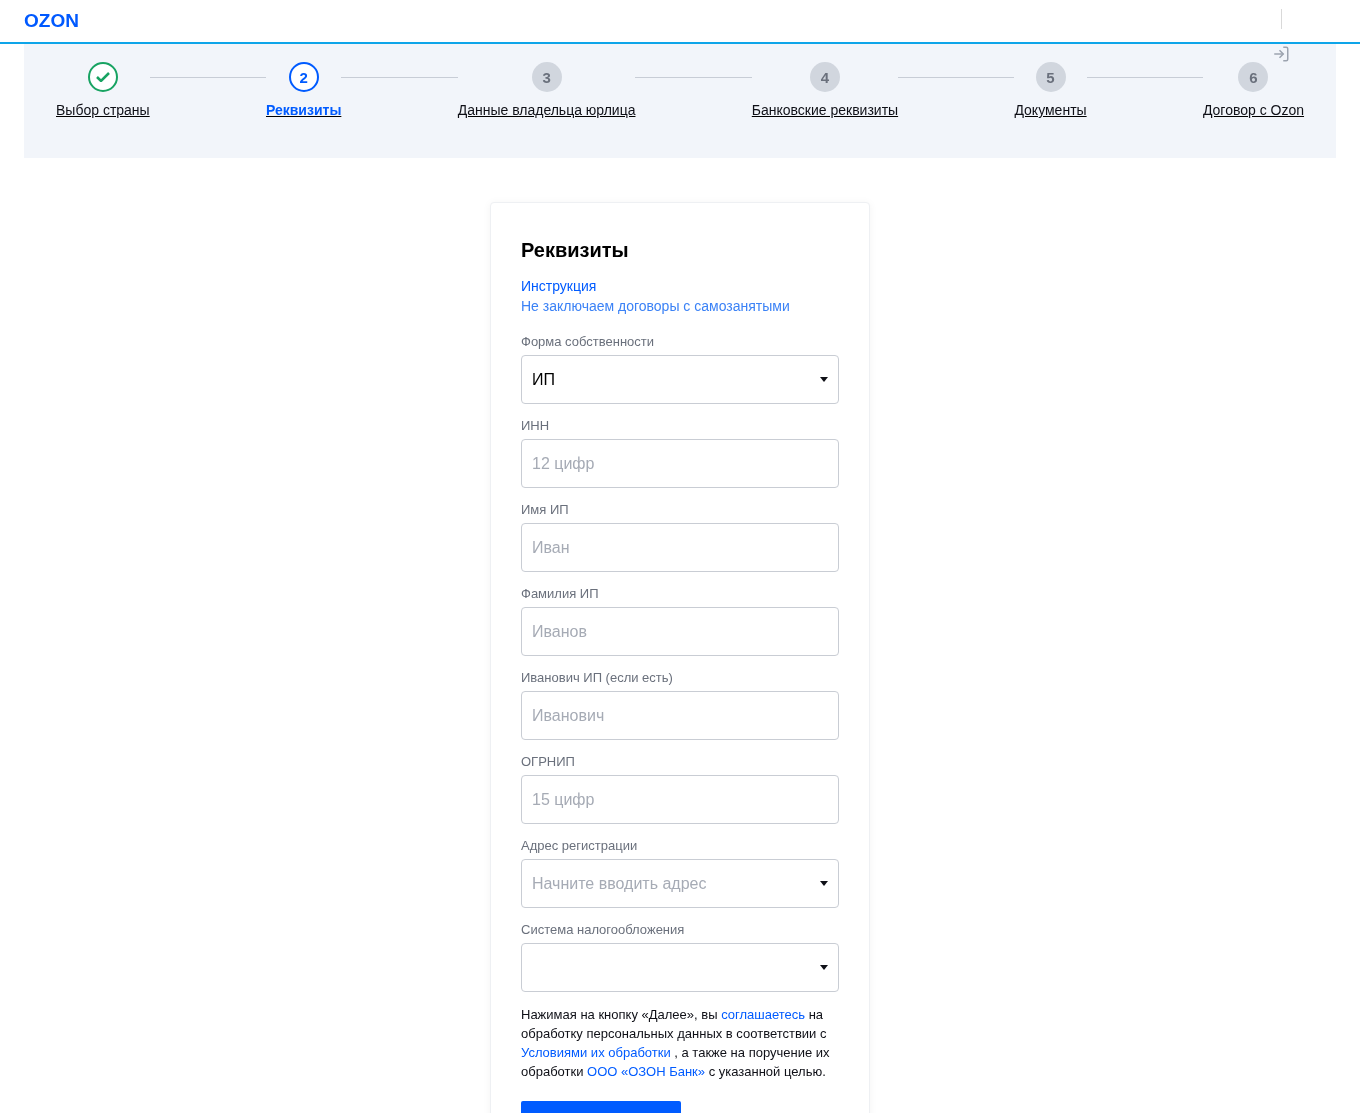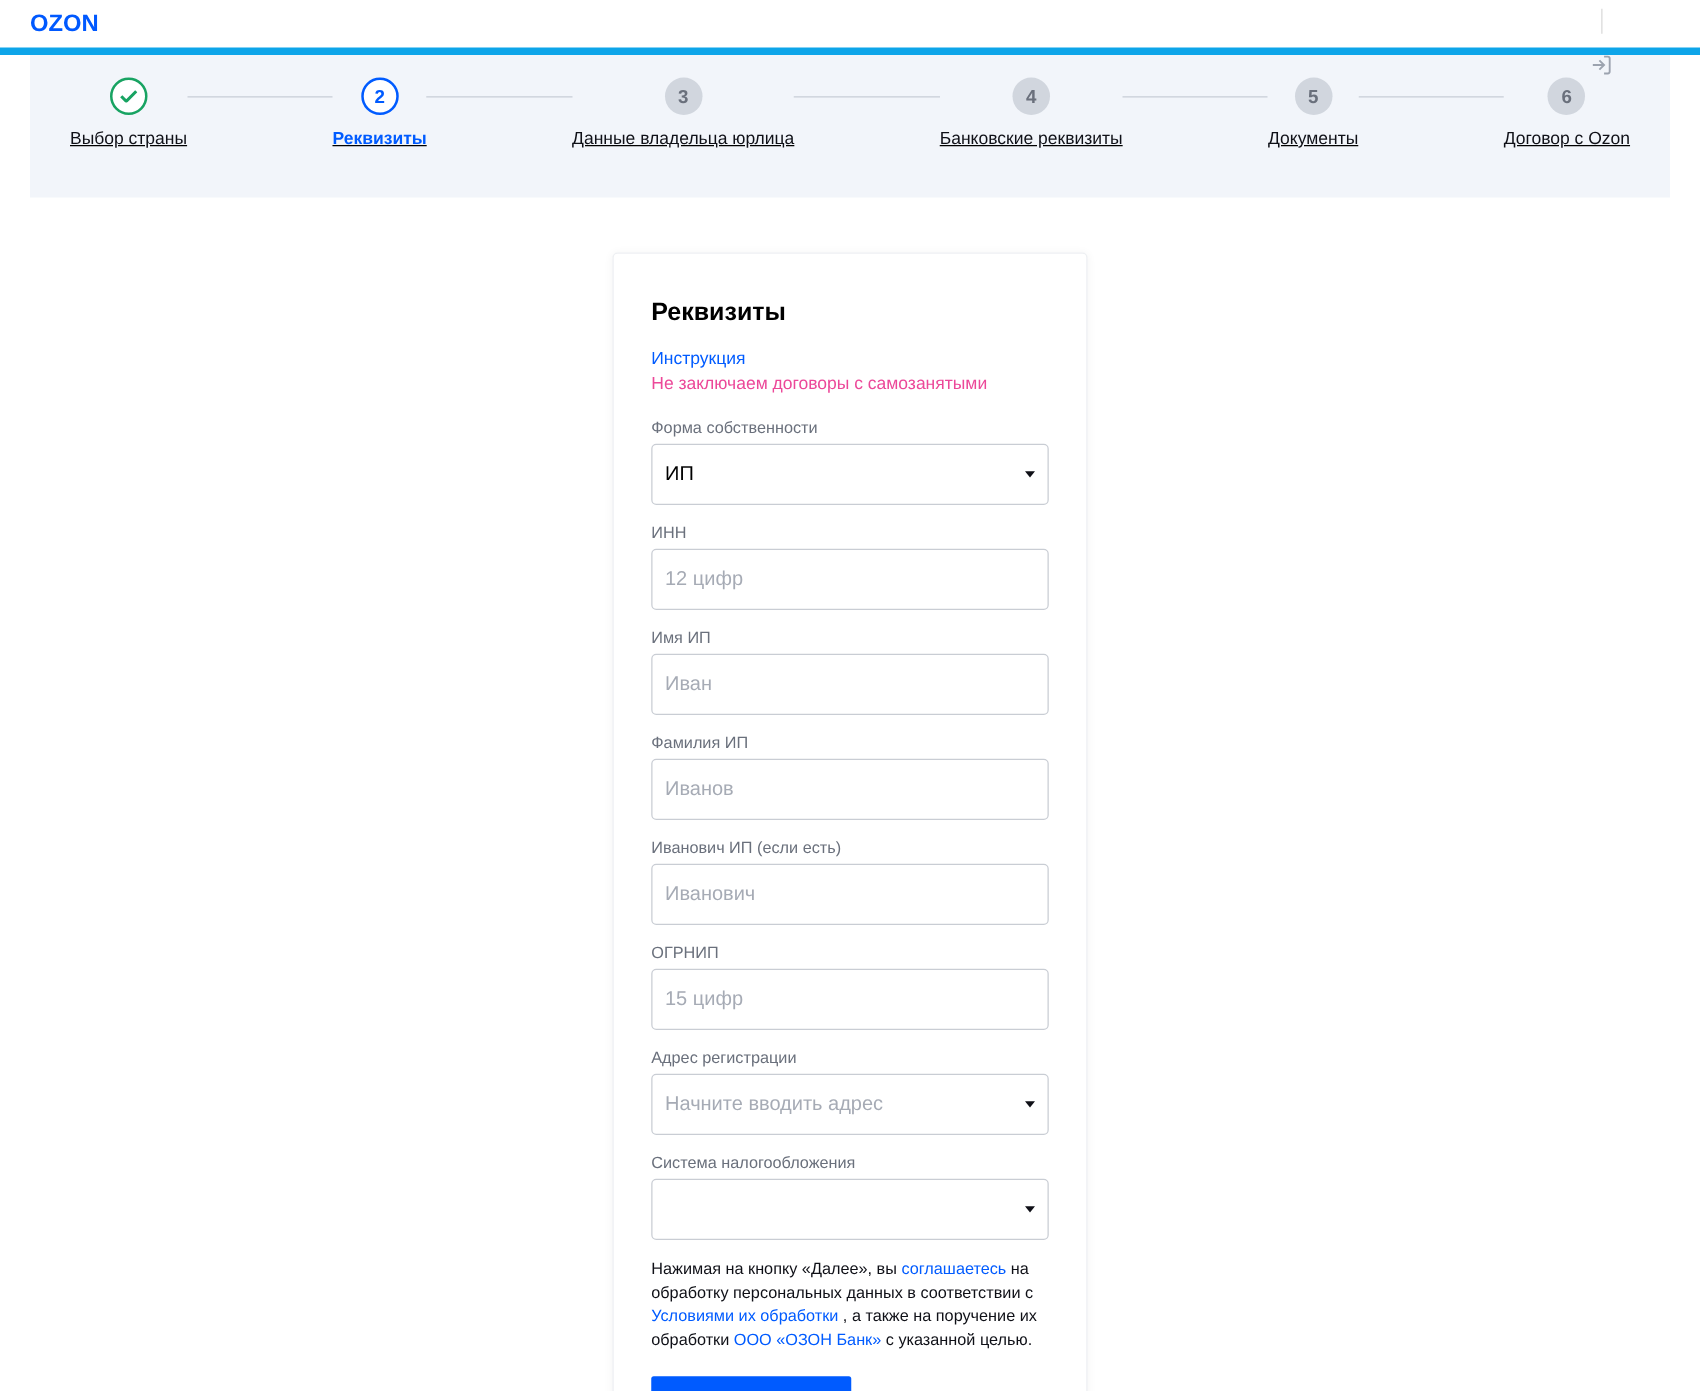--- a/index.html
+++ b/index.html
@@ -7,21 +7,21 @@
       font-family: -apple-system, BlinkMacSystemFont, "Segoe UI", Arial, sans-serif;
       background: #fff;
       color: #000;
       font-size: 14px;
     }
     .header {
       display: flex;
       align-items: center;
       justify-content: space-between;
       padding: 10px 24px;
-      border-bottom: 6px solid #0ea5e9;
+      border-bottom: 2px solid #0ea5e9;
       height: 44px;
     }
     .logo {
       color: #0059ff;
       font-weight: 900;
       font-size: 20px;
       letter-spacing: 0px;
       display: inline-flex;
     }
     .header-right {
@@ -109,21 +109,21 @@
       margin-bottom: 16px;
     }
     .instruction-link {
       color: #005bff;
       font-size: 14px;
       text-decoration: none;
       display: inline-block;
       margin-bottom: 4px;
     }
     .warning-text {
-      color: #ec4899;
+      color: #3b82f6;
       font-size: 14px;
       margin-bottom: 20px;
     }
     .field {
       margin-bottom: 14px;
     }
     .field-label {
       display: block;
       color: #6a707c;
       font-size: 13px;

